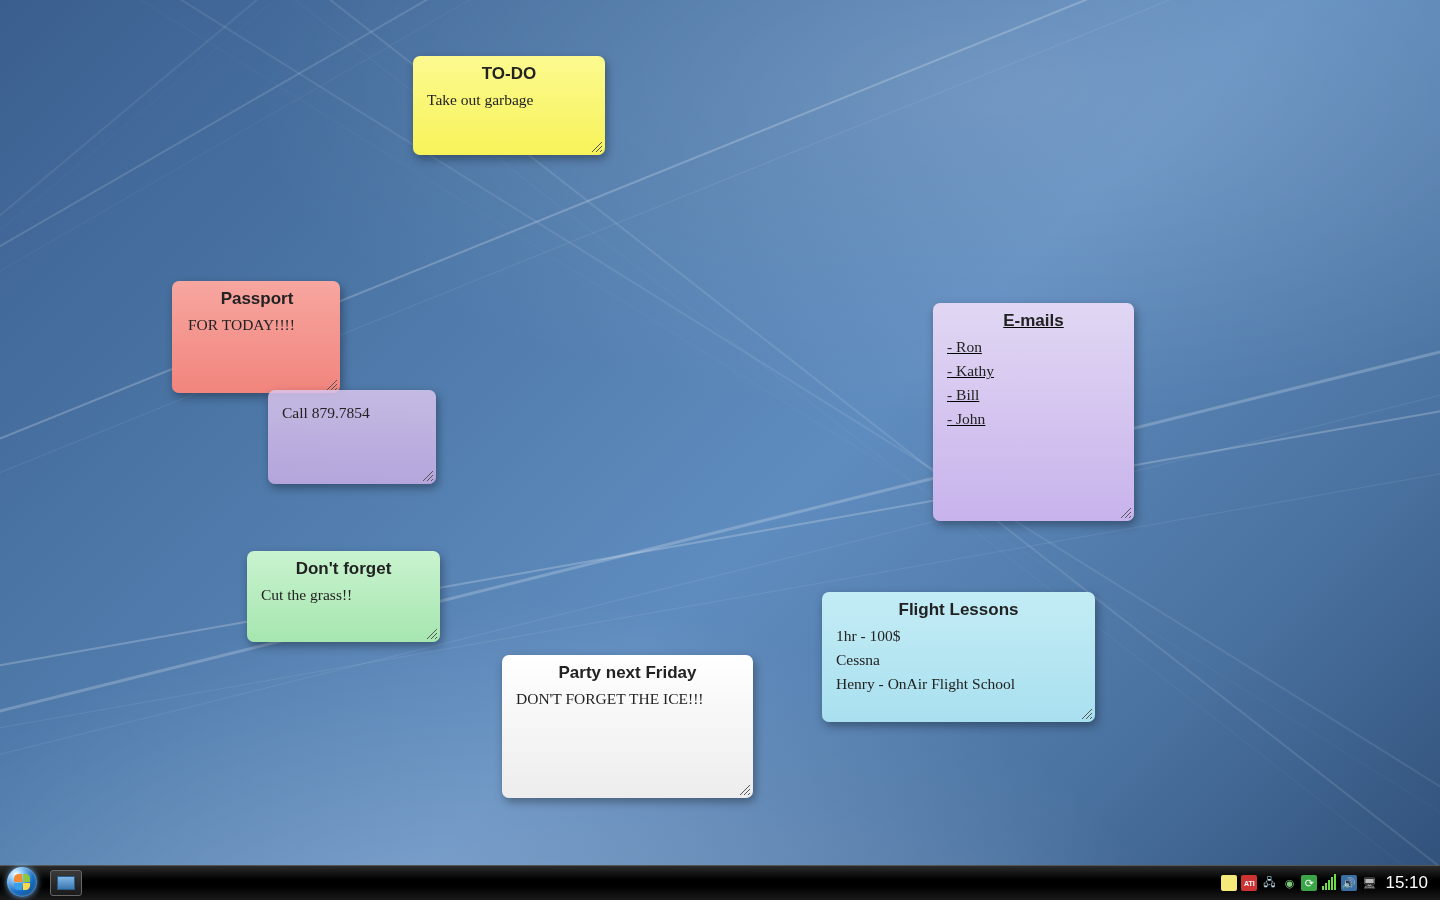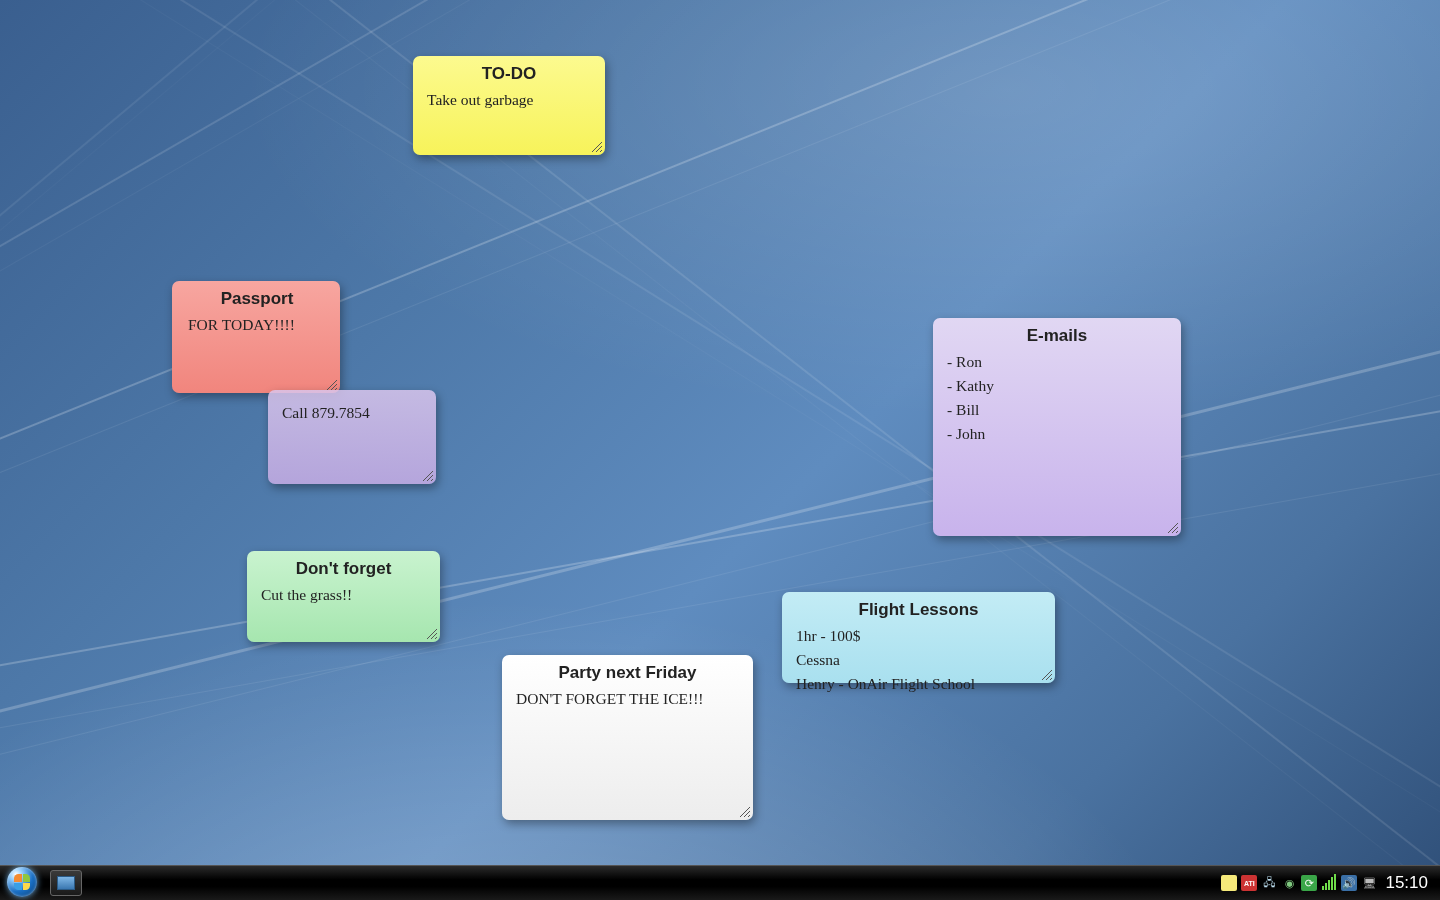--- a/index.html
+++ b/index.html
@@ -112,21 +112,21 @@
       <div class="note" style="left: 268px; top: 345px; width: 168px; height: 94px; background: linear-gradient(rgba(217, 197, 236, 0.85), rgba(198, 172, 228, 0.85)); margin-top: 45px;">
         <div class="note-body" style="padding-top: 6px;">Call 879.7854</div>
         <div class="grip">
           <svg viewBox="0 0 14 14" width="14" height="14">
             <line x1="3" y1="13" x2="13" y2="3" stroke="#555" stroke-width="1"></line>
             <line x1="7" y1="13" x2="13" y2="7" stroke="#555" stroke-width="1"></line>
             <line x1="11" y1="13" x2="13" y2="11" stroke="#555" stroke-width="1"></line>
           </svg>
         </div>
       </div>
-      <div class="note" style="left: 933px; top: 318px; width: 248px; height: 218px; background: linear-gradient(rgb(225, 215, 243), rgb(200, 179, 236));">
+      <div class="note" style="left: 933px; top: 303px; width: 201px; height: 218px; background: linear-gradient(rgb(225, 215, 243), rgb(200, 179, 236)); text-decoration: underline;">
         <div class="note-title">E-mails</div>
         <div class="note-body">- Ron
 - Kathy
 - Bill
 - John</div>
         <div class="grip">
           <svg viewBox="0 0 14 14" width="14" height="14">
             <line x1="3" y1="13" x2="13" y2="3" stroke="#555" stroke-width="1"></line>
             <line x1="7" y1="13" x2="13" y2="7" stroke="#555" stroke-width="1"></line>
             <line x1="11" y1="13" x2="13" y2="11" stroke="#555" stroke-width="1"></line>
@@ -137,34 +137,34 @@
         <div class="note-title">Don't forget</div>
         <div class="note-body">Cut the grass!!</div>
         <div class="grip">
           <svg viewBox="0 0 14 14" width="14" height="14">
             <line x1="3" y1="13" x2="13" y2="3" stroke="#555" stroke-width="1"></line>
             <line x1="7" y1="13" x2="13" y2="7" stroke="#555" stroke-width="1"></line>
             <line x1="11" y1="13" x2="13" y2="11" stroke="#555" stroke-width="1"></line>
           </svg>
         </div>
       </div>
-      <div class="note" style="left: 782px; top: 592px; width: 273px; height: 91px; background: linear-gradient(rgb(195, 236, 245), rgb(169, 224, 239));">
+      <div class="note" style="left: 822px; top: 592px; width: 273px; height: 130px; background: linear-gradient(rgb(195, 236, 245), rgb(169, 224, 239));">
         <div class="note-title">Flight Lessons</div>
         <div class="note-body">1hr - 100$
 Cessna
 Henry - OnAir Flight School</div>
         <div class="grip">
           <svg viewBox="0 0 14 14" width="14" height="14">
             <line x1="3" y1="13" x2="13" y2="3" stroke="#555" stroke-width="1"></line>
             <line x1="7" y1="13" x2="13" y2="7" stroke="#555" stroke-width="1"></line>
             <line x1="11" y1="13" x2="13" y2="11" stroke="#555" stroke-width="1"></line>
           </svg>
         </div>
       </div>
-      <div class="note" style="left: 502px; top: 655px; width: 251px; height: 165px; background: linear-gradient(rgb(255, 255, 255), rgb(237, 237, 237));">
+      <div class="note" style="left: 502px; top: 655px; width: 251px; height: 143px; background: linear-gradient(rgb(255, 255, 255), rgb(237, 237, 237));">
         <div class="note-title">Party next Friday</div>
         <div class="note-body">DON'T FORGET THE ICE!!!</div>
         <div class="grip">
           <svg viewBox="0 0 14 14" width="14" height="14">
             <line x1="3" y1="13" x2="13" y2="3" stroke="#555" stroke-width="1"></line>
             <line x1="7" y1="13" x2="13" y2="7" stroke="#555" stroke-width="1"></line>
             <line x1="11" y1="13" x2="13" y2="11" stroke="#555" stroke-width="1"></line>
           </svg>
         </div>
       </div>

